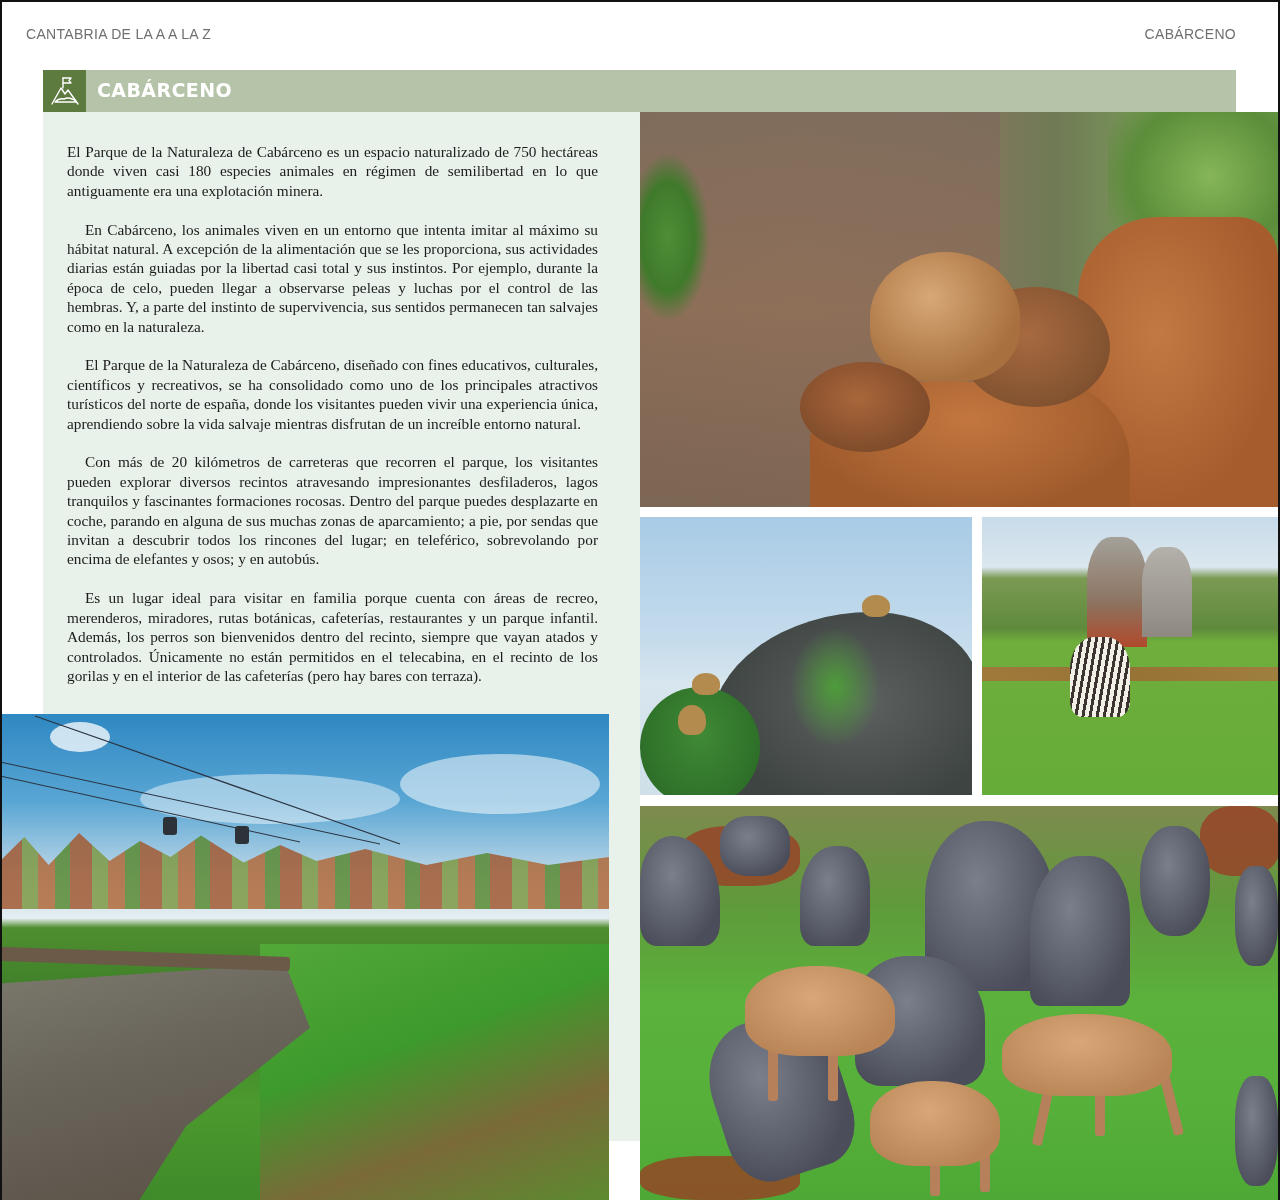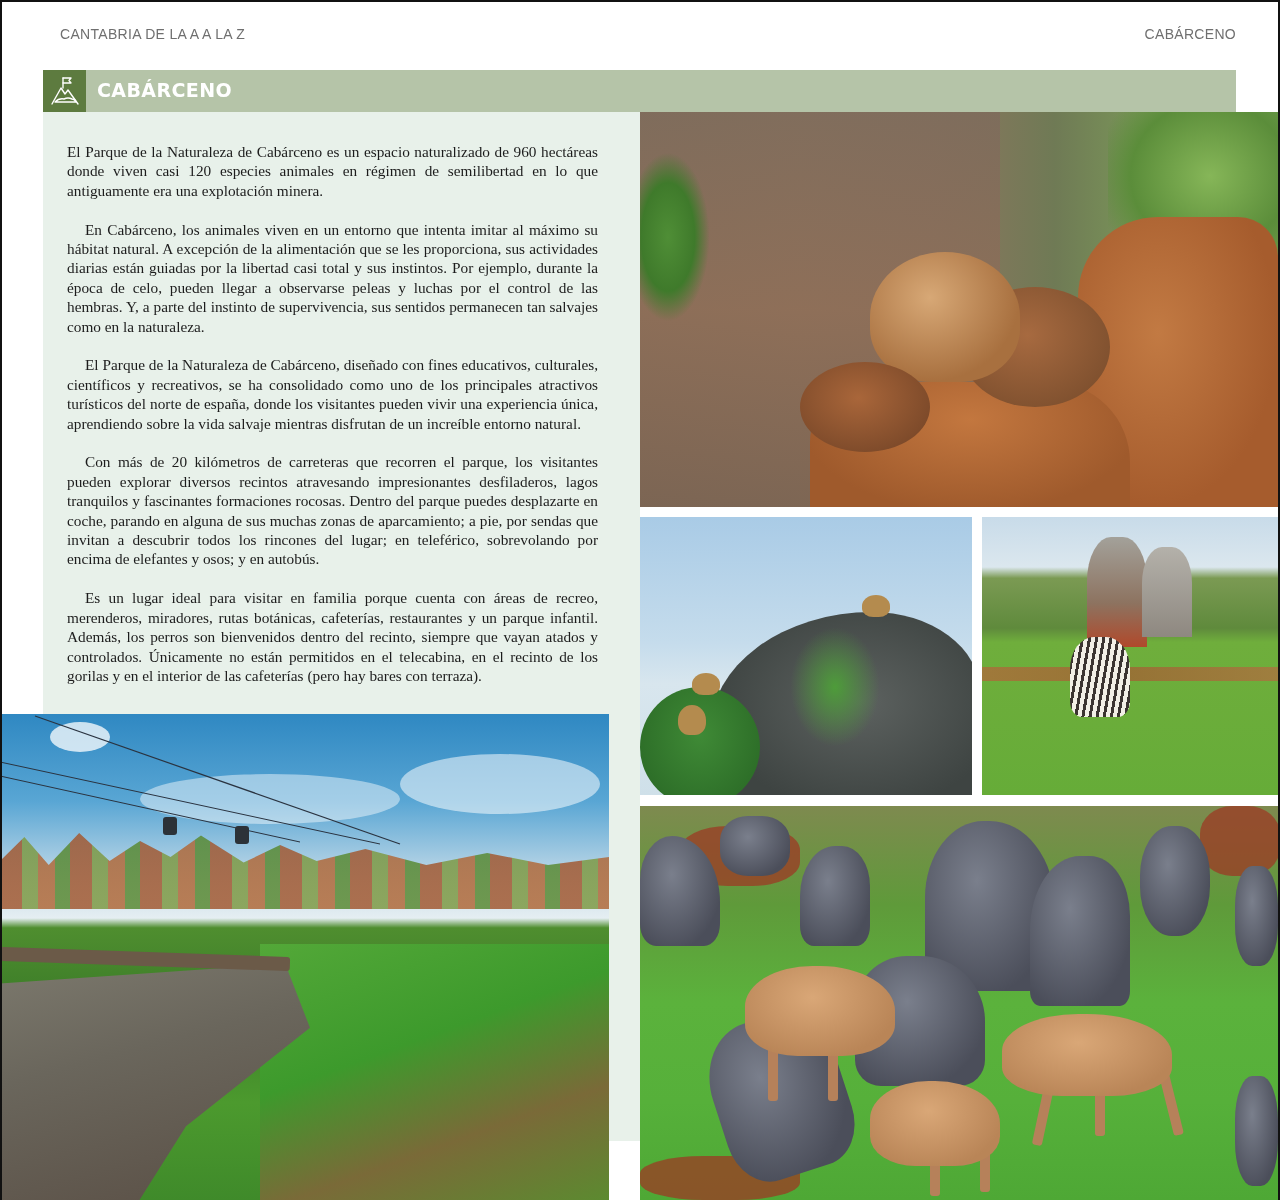--- a/index.html
+++ b/index.html
@@ -4,21 +4,21 @@
 <style>
   * { box-sizing: border-box; margin: 0; padding: 0; }
   html, body { width: 1280px; height: 1200px; background: #ffffff; overflow: hidden; }
   body { position: relative; font-family: "Liberation Serif", serif; }
 
   .page-frame { position: absolute; left: 0; top: 0; width: 1280px; height: 1200px;
     border-left: 2px solid #111; border-top: 2px solid #111; border-right: 2px solid #111; pointer-events: none; z-index: 10; }
 
   .running-head { position: absolute; top: 26px; font-family: "Liberation Sans", sans-serif;
     font-size: 14px; letter-spacing: 0.3px; color: #6f6f6f; }
-  .running-head.left { left: 60px; }
+  .running-head.left { left: 26px; }
   .running-head.right { right: 44px; }
 
   .section-bar { position: absolute; left: 43px; top: 70px; width: 1193px; height: 42px; background: #b5c4a8; }
   .section-icon { position: absolute; left: 0; top: 0; width: 43px; height: 42px; background: #5d7b3f;
     display: flex; align-items: center; justify-content: center; }
   .section-title { position: absolute; left: 54px; top: 9px; font-family: "DejaVu Sans", sans-serif;
     font-weight: bold; font-size: 19px; color: #ffffff; letter-spacing: 0.4px; }
 
   .text-panel { position: absolute; left: 43px; top: 112px; width: 597px; height: 1029px; background: #e8f1ea; }
   .article { position: absolute; left: 67px; top: 142px; width: 531px; font-size: 15.3px; line-height: 19.4px;
@@ -116,21 +116,21 @@
       <path d="M2 29 L11 13 L15 19 L18 15 L28 29"></path>
       <path d="M5 27 Q9 23 14 24 Q18 22 22 24 Q25 24 26 27 Z"></path>
     </svg>
   </div>
   <div class="section-title">CABÁRCENO</div>
 </div>
 
 <div class="text-panel"></div>
 
 <div class="article">
-  <p>El Parque de la Naturaleza de Cabárceno es un espacio naturalizado de 960 hectáreas donde viven casi 120 especies animales en régimen de semilibertad en lo que antiguamente era una explotación minera.</p>
+  <p>El Parque de la Naturaleza de Cabárceno es un espacio naturalizado de 750 hectáreas donde viven casi 180 especies animales en régimen de semilibertad en lo que antiguamente era una explotación minera.</p>
   <p class="indent">En Cabárceno, los animales viven en un entorno que intenta imitar al máximo su hábitat natural. A excepción de la alimentación que se les proporciona, sus actividades diarias están guiadas por la libertad casi total y sus instintos. Por ejemplo, durante la época de celo, pueden llegar a observarse peleas y luchas por el control de las hembras. Y, a parte del instinto de supervivencia, sus sentidos permanecen tan salvajes como en la naturaleza.</p>
   <p class="indent">El Parque de la Naturaleza de Cabárceno, diseñado con fines educativos, culturales, científicos y recreativos, se ha consolidado como uno de los principales atractivos turísticos del norte de españa, donde los visitantes pueden vivir una experiencia única, aprendiendo sobre la vida salvaje mientras disfrutan de un increíble entorno natural.</p>
   <p class="indent">Con más de 20 kilómetros de carreteras que recorren el parque, los visitantes pueden explorar diversos recintos atravesando impresionantes desfiladeros, lagos tranquilos y fascinantes formaciones rocosas. Dentro del parque puedes desplazarte en coche, parando en alguna de sus muchas zonas de aparcamiento; a pie, por sendas que invitan a descubrir todos los rincones del lugar; en teleférico, sobrevolando por encima de elefantes y osos; y en autobús.</p>
   <p class="indent">Es un lugar ideal para visitar en familia porque cuenta con áreas de recreo, merenderos, miradores, rutas botánicas, cafeterías, restaurantes y un parque infantil. Además, los perros son bienvenidos dentro del recinto, siempre que vayan atados y controlados. Únicamente no están permitidos en el telecabina, en el recinto de los gorilas y en el interior de las cafeterías (pero hay bares con terraza).</p>
 </div>
 
 <div class="photo photo-bears">
   <div class="wall-dark"></div>
   <div class="ivy"></div>
   <div class="grass"></div>

